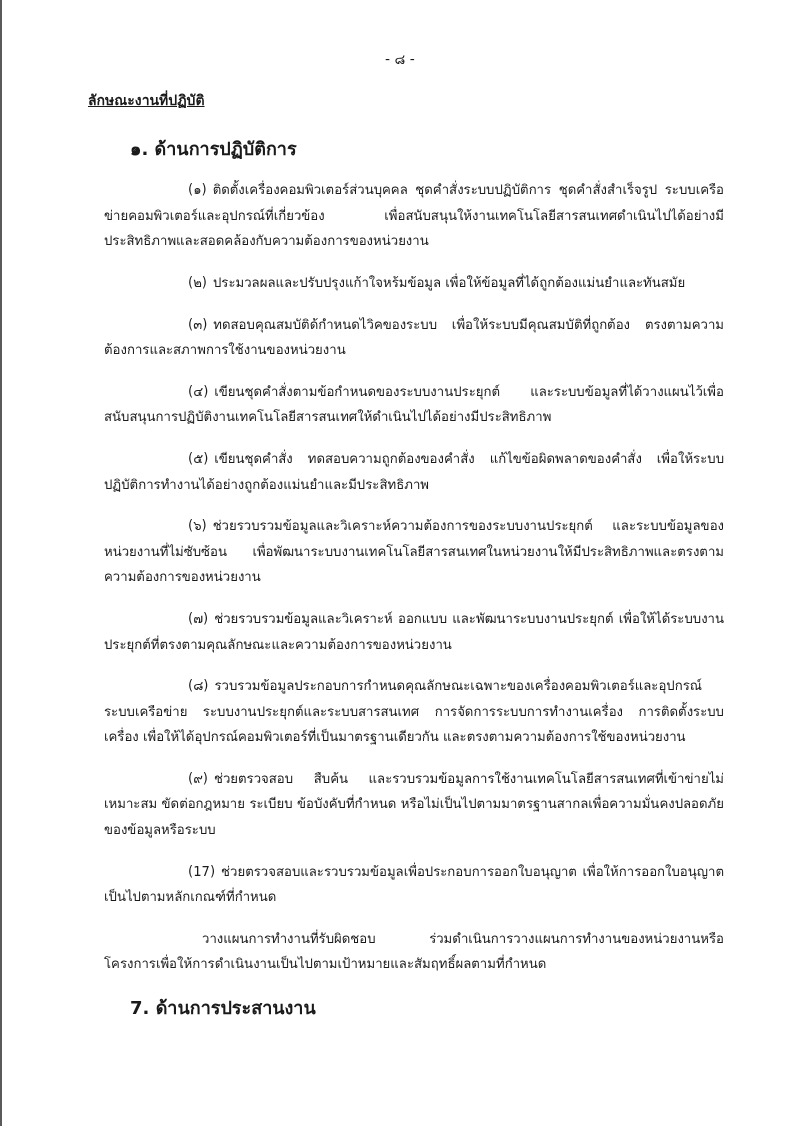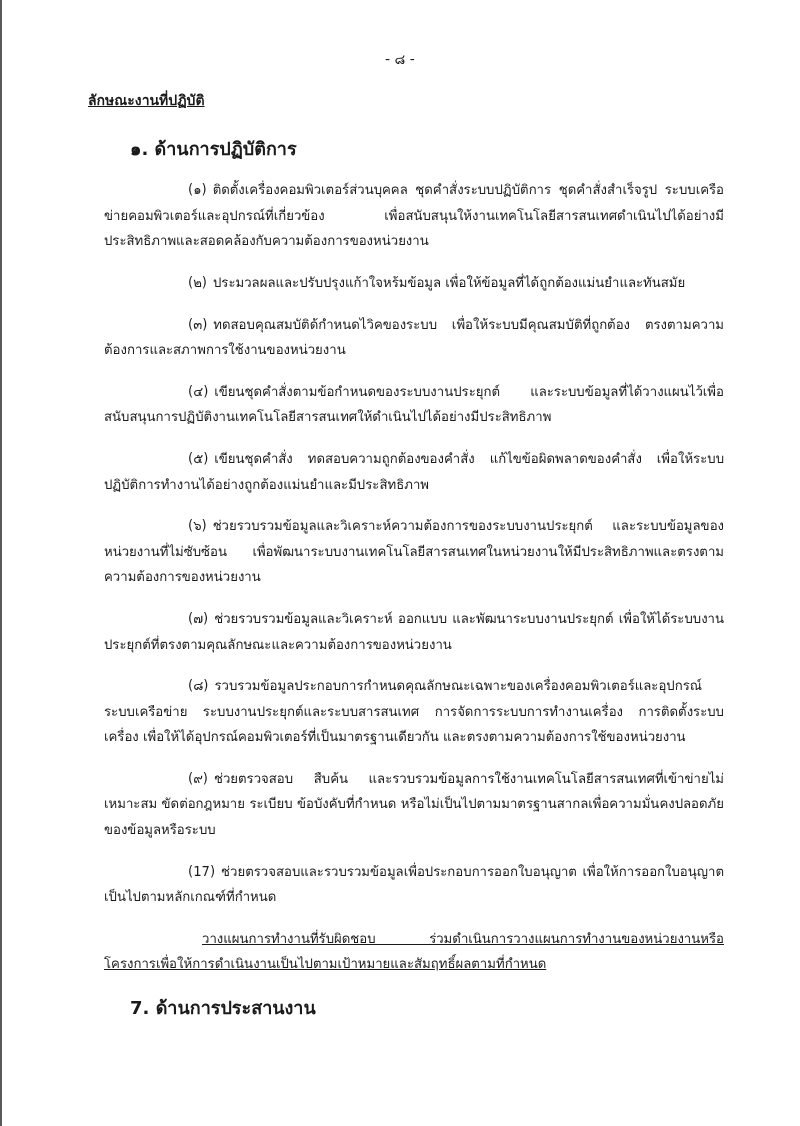--- a/index.html
+++ b/index.html
@@ -4,21 +4,21 @@
 <style>
   html, body { margin: 0; padding: 0; background: #ffffff; }
   body { width: 800px; height: 1126px; position: relative; overflow: hidden;
          font-family: "DejaVu Sans", "Liberation Sans", sans-serif; color: #1a1a1a; }
   .scan-border { position: absolute; left: 0; top: 0; width: 2px; height: 1126px; background: #5a5a5a; }
   .page-number { position: absolute; top: 48px; left: 0; width: 800px; text-align: center; font-size: 14px; }
   .content { position: absolute; left: 88px; top: 88px; width: 652px; font-size: 13.2px; line-height: 25.6px; }
   .doc-heading { display: inline-block; font-weight: bold; text-decoration: underline; font-size: 14px; margin-bottom: 4px; text-align: center; }
   .section-title { font-weight: bold; font-size: 18px; padding-left: 42px; margin-top: 18px; }
   .para { text-indent: 84px; text-align: justify; margin: 16px; }
-  .para.plain { text-indent: 98px; text-decoration: underline; }
+  .para.plain { text-indent: 98px; }
   .item-no { margin-right: 6px; }
 </style>
 </head>
 <body>
 
 <div class="scan-border"></div>
 
 <div class="page-number">- ๘ -</div>
 
 <div class="content">

